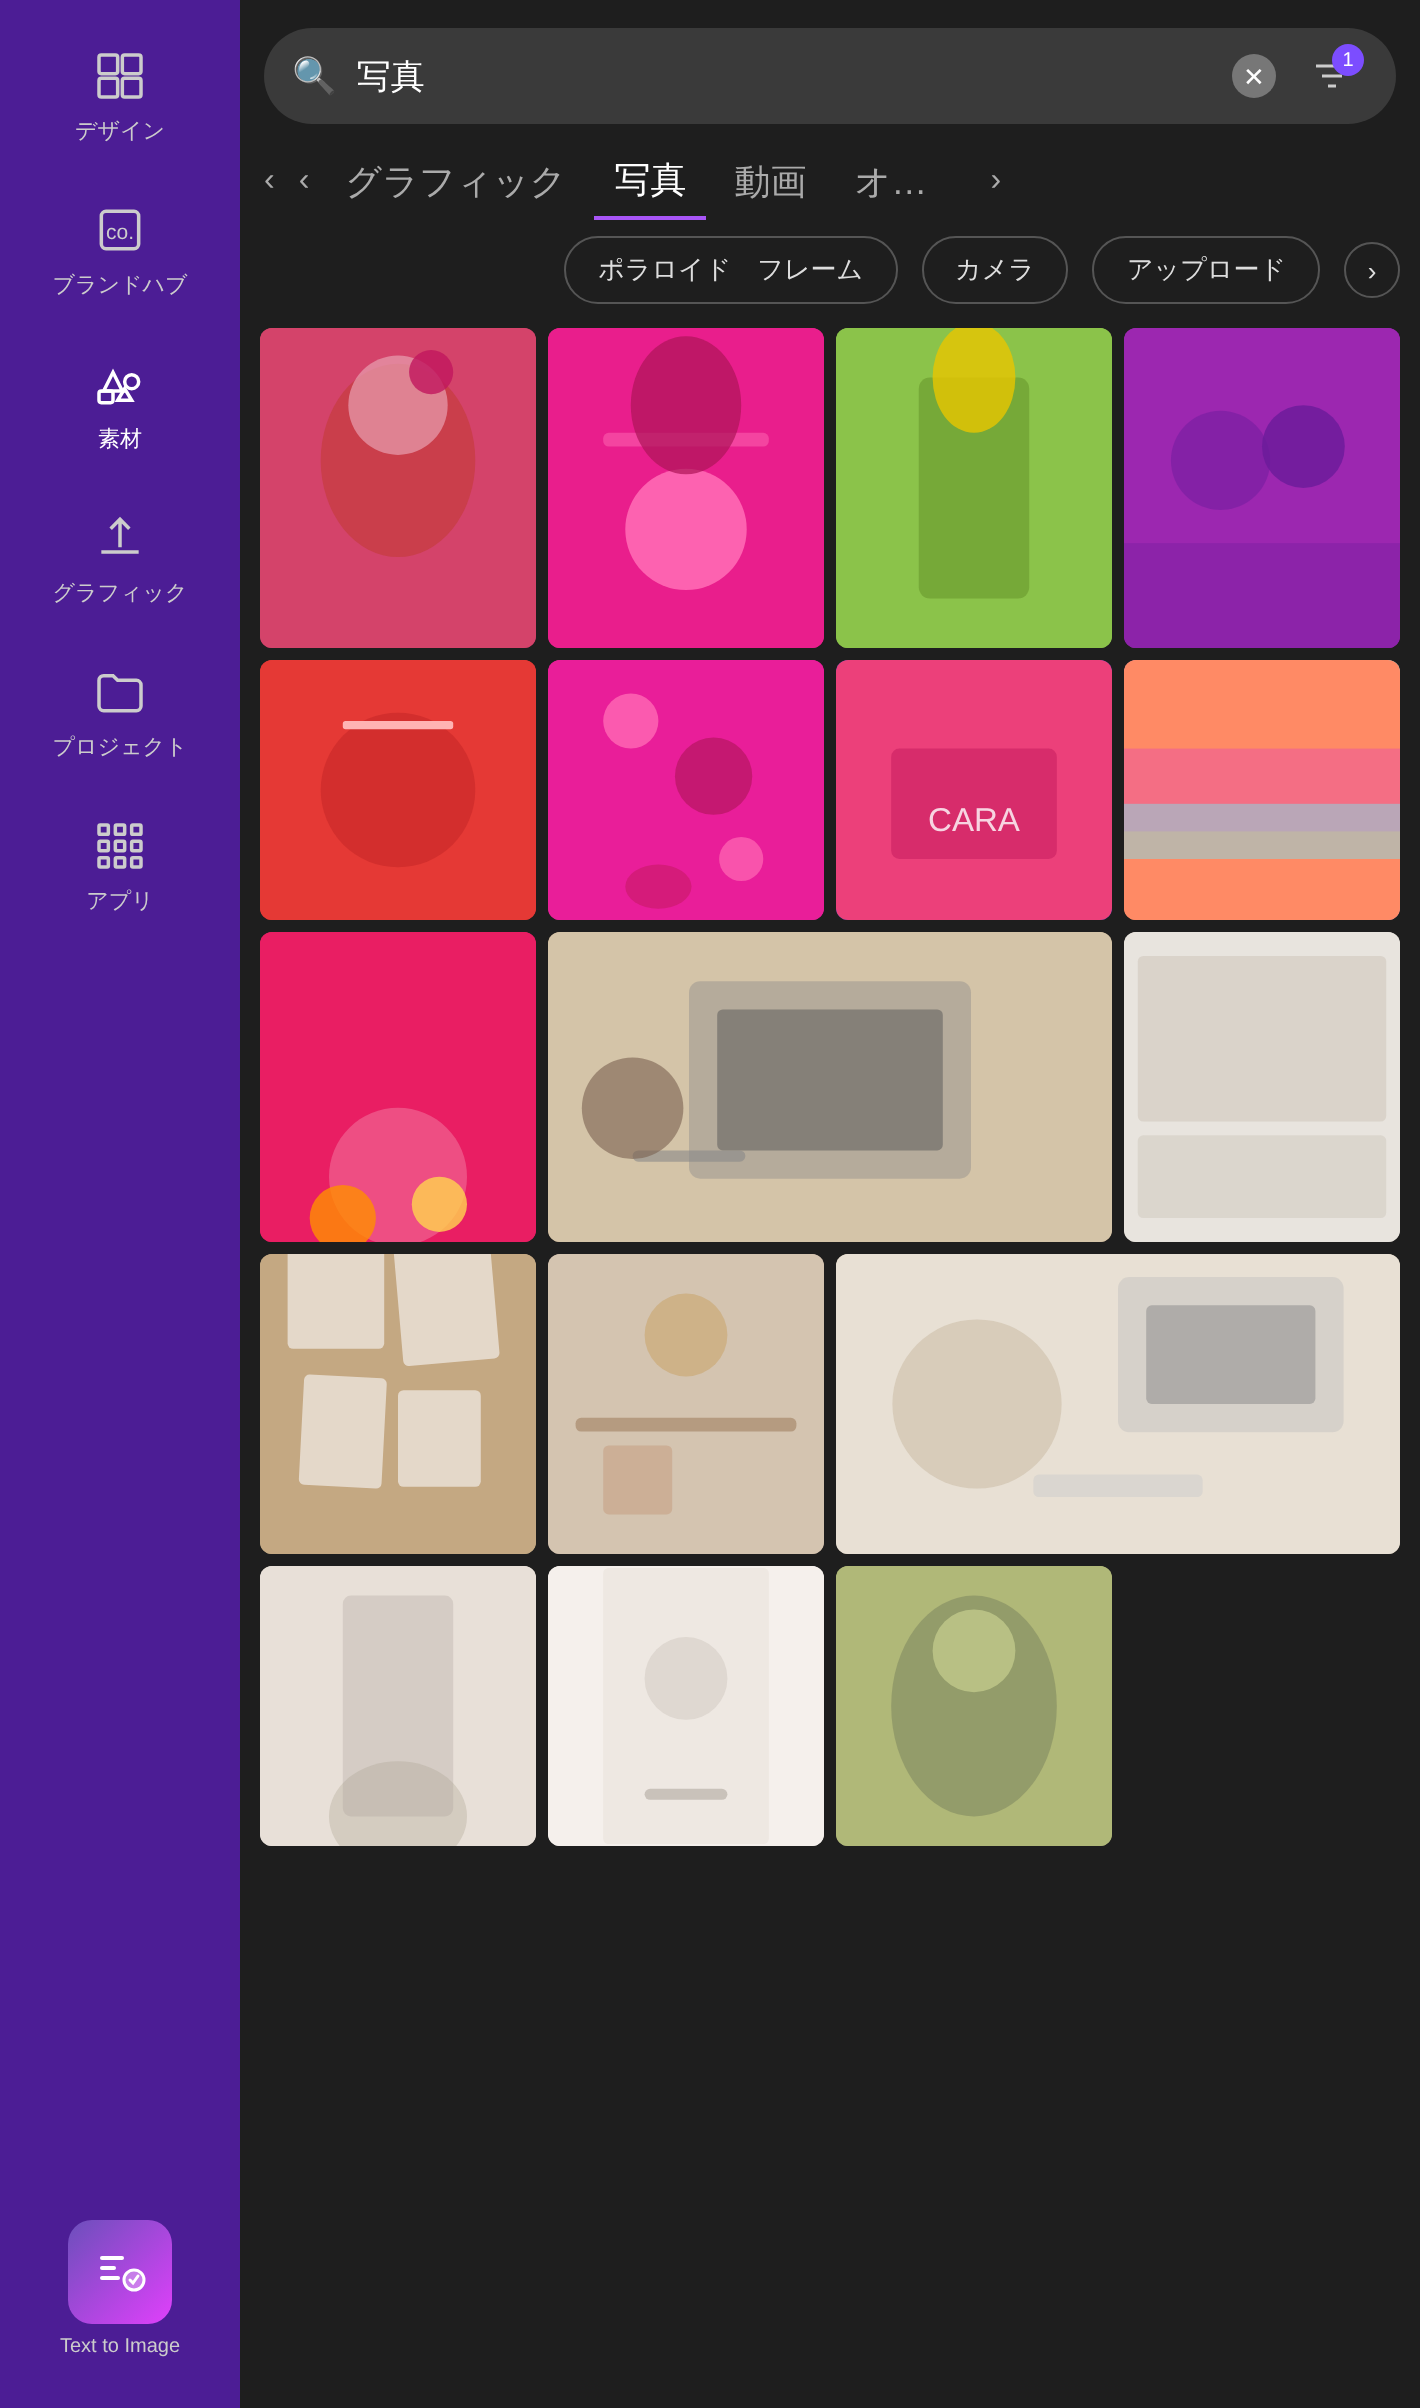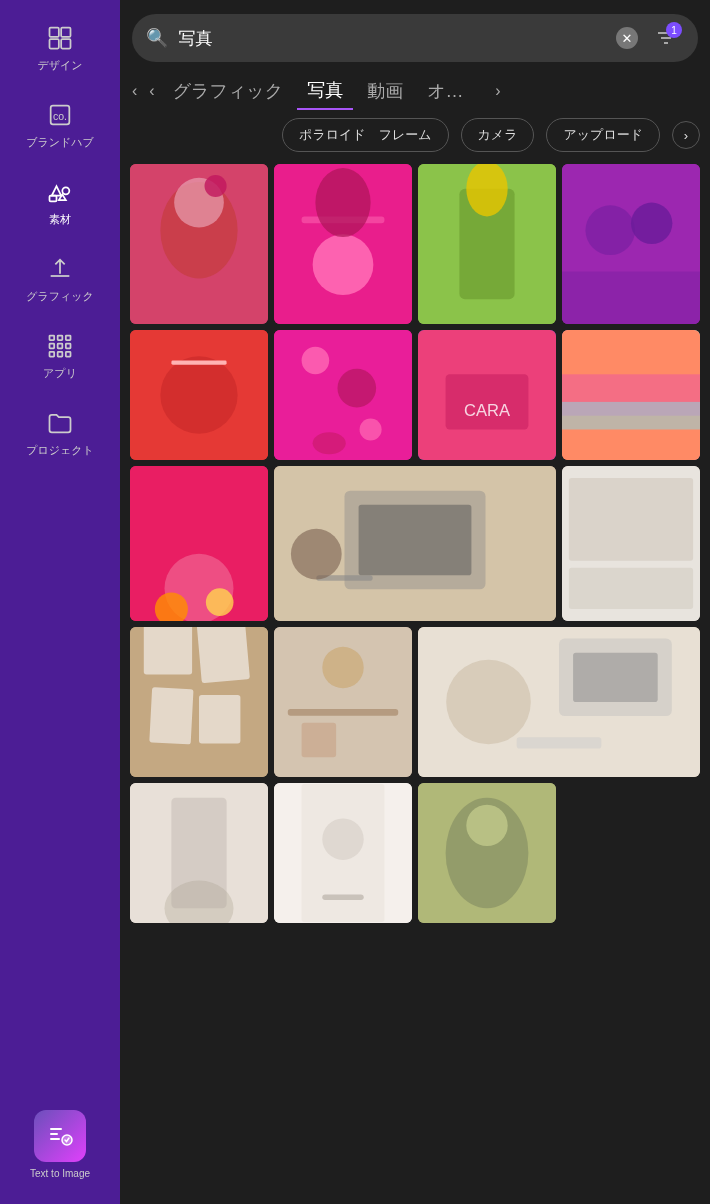--- a/index.html
+++ b/index.html
@@ -289,43 +289,43 @@
         </svg>
     </div>
     <span>グラフィック</span>
   </div>
 
 
 
   <div class="sidebar-item">
     <div class="sidebar-icon">
       <svg viewBox="0 0 24 24">
+          <path d="M3 7a2 2 0 012-2h4l2 2h8a2 2 0 012 2v9a2 2 0 01-2 2H5a2 2 0 01-2-2V7z"></path>
+        </svg>
+    </div>
+    <span>プロジェクト</span>
+  </div>
+
+  <div class="sidebar-item">
+    <div class="sidebar-icon">
+      <svg viewBox="0 0 24 24">
         <rect x="3" y="3" width="4" height="4" rx="0.5"></rect>
         <rect x="10" y="3" width="4" height="4" rx="0.5"></rect>
         <rect x="17" y="3" width="4" height="4" rx="0.5"></rect>
         <rect x="3" y="10" width="4" height="4" rx="0.5"></rect>
         <rect x="10" y="10" width="4" height="4" rx="0.5"></rect>
         <rect x="17" y="10" width="4" height="4" rx="0.5"></rect>
         <rect x="3" y="17" width="4" height="4" rx="0.5"></rect>
         <rect x="10" y="17" width="4" height="4" rx="0.5"></rect>
         <rect x="17" y="17" width="4" height="4" rx="0.5"></rect>
       </svg>
     </div>
     <span>アプリ</span>
   </div>
 
-  <div class="sidebar-item">
-    <div class="sidebar-icon">
-      <svg viewBox="0 0 24 24">
-          <path d="M3 7a2 2 0 012-2h4l2 2h8a2 2 0 012 2v9a2 2 0 01-2 2H5a2 2 0 01-2-2V7z"></path>
-        </svg>
-    </div>
-    <span>プロジェクト</span>
-  </div>
-
   <div class="text-to-image-item" style="margin-top:auto;">
     <div class="tti-icon">
       <svg width="28" height="28" viewBox="0 0 28 28" fill="none">
         <rect x="4" y="6" width="12" height="2" rx="1" fill="white"></rect>
         <rect x="4" y="11" width="8" height="2" rx="1" fill="white"></rect>
         <rect x="4" y="16" width="10" height="2" rx="1" fill="white"></rect>
         <circle cx="21" cy="18" r="5" fill="rgba(255,255,255,0.3)" stroke="white" stroke-width="1.5"></circle>
         <path d="M19 18l1.5 1.5L23 16" stroke="white" stroke-width="1.5" stroke-linecap="round"></path>
       </svg>
     </div>

